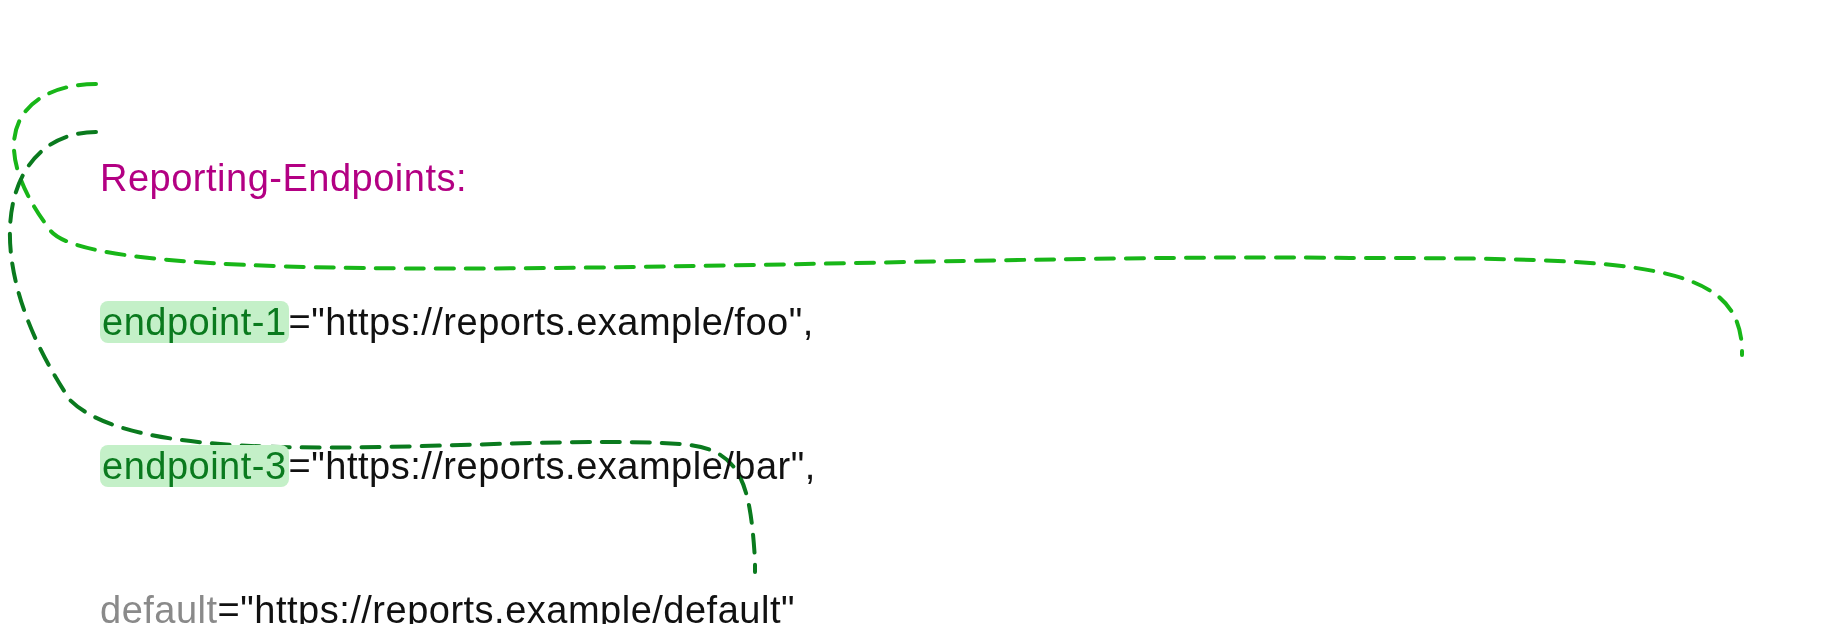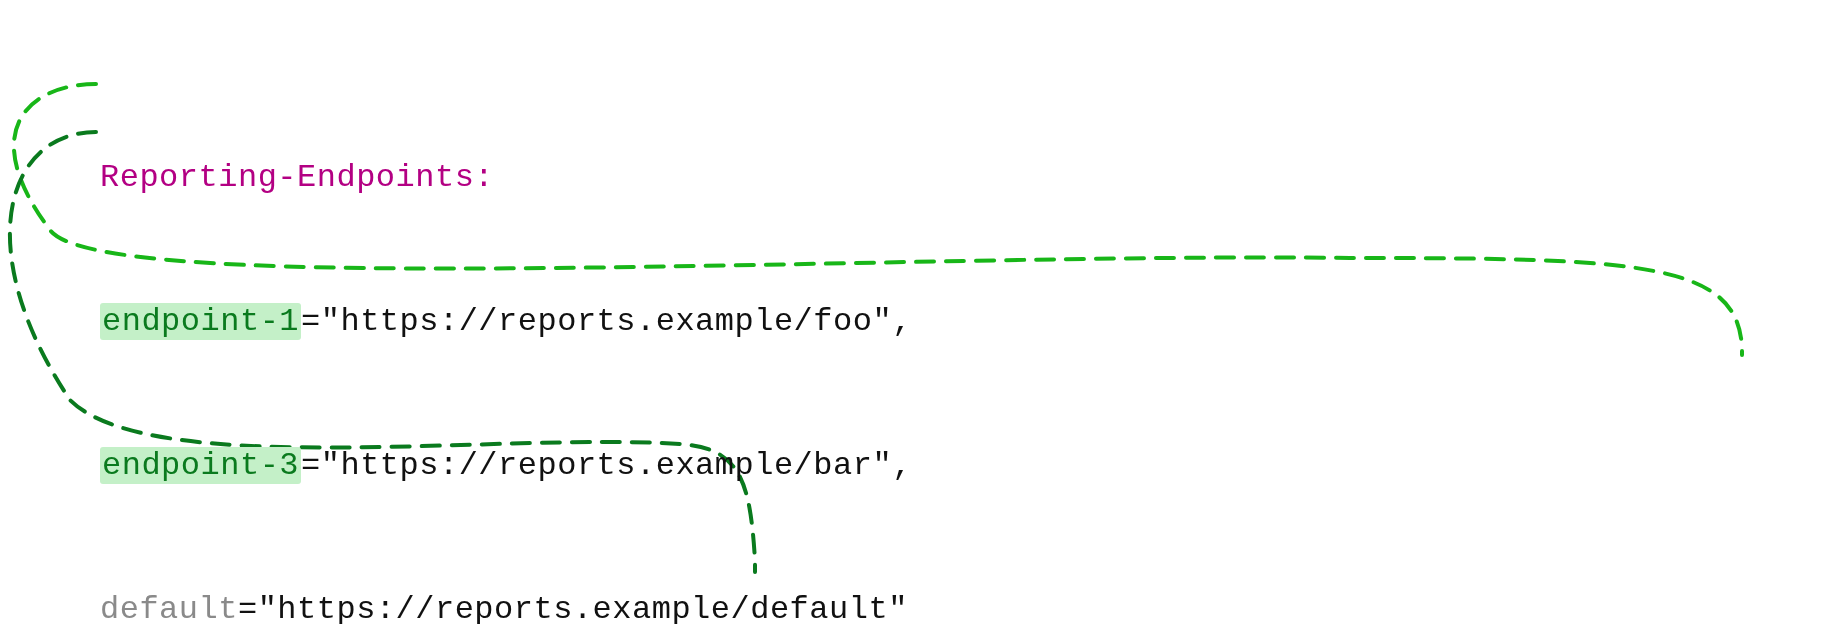--- a/index.html
+++ b/index.html
@@ -7,22 +7,22 @@
     padding: 0;
     background: #ffffff;
     width: 1844px;
     height: 624px;
     overflow: hidden;
   }
   .canvas {
     position: relative;
     width: 1844px;
     height: 504px;
-    font-family: Liberation Mono, monospace;
-    font-size: 32px;
+    font-family: Liberation Sans, sans-serif;
+    font-size: 38px;
     line-height: 48px;
     letter-spacing: 0.5px;
   }
   .code {
     position: absolute;
     left: 100px;
     top: 10px;
     white-space: pre;
     color: #111;
   }
@@ -31,21 +31,21 @@
   }
   .hdr {  
     color: #b30083; 
   }
   .muted {
     color: #8a8a8a;
   }
   .ep { 
     background: #c4f0c8;
     color: #0a7a1e;
-    border-radius: 3px;
+    border-radius: 8px;
     padding: 0 2px;
   }
   svg.overlay {
     position: absolute;
     left: 0;
     top: 0;
     width: 1844px;
     height: 624px;
     pointer-events: none;
   }

